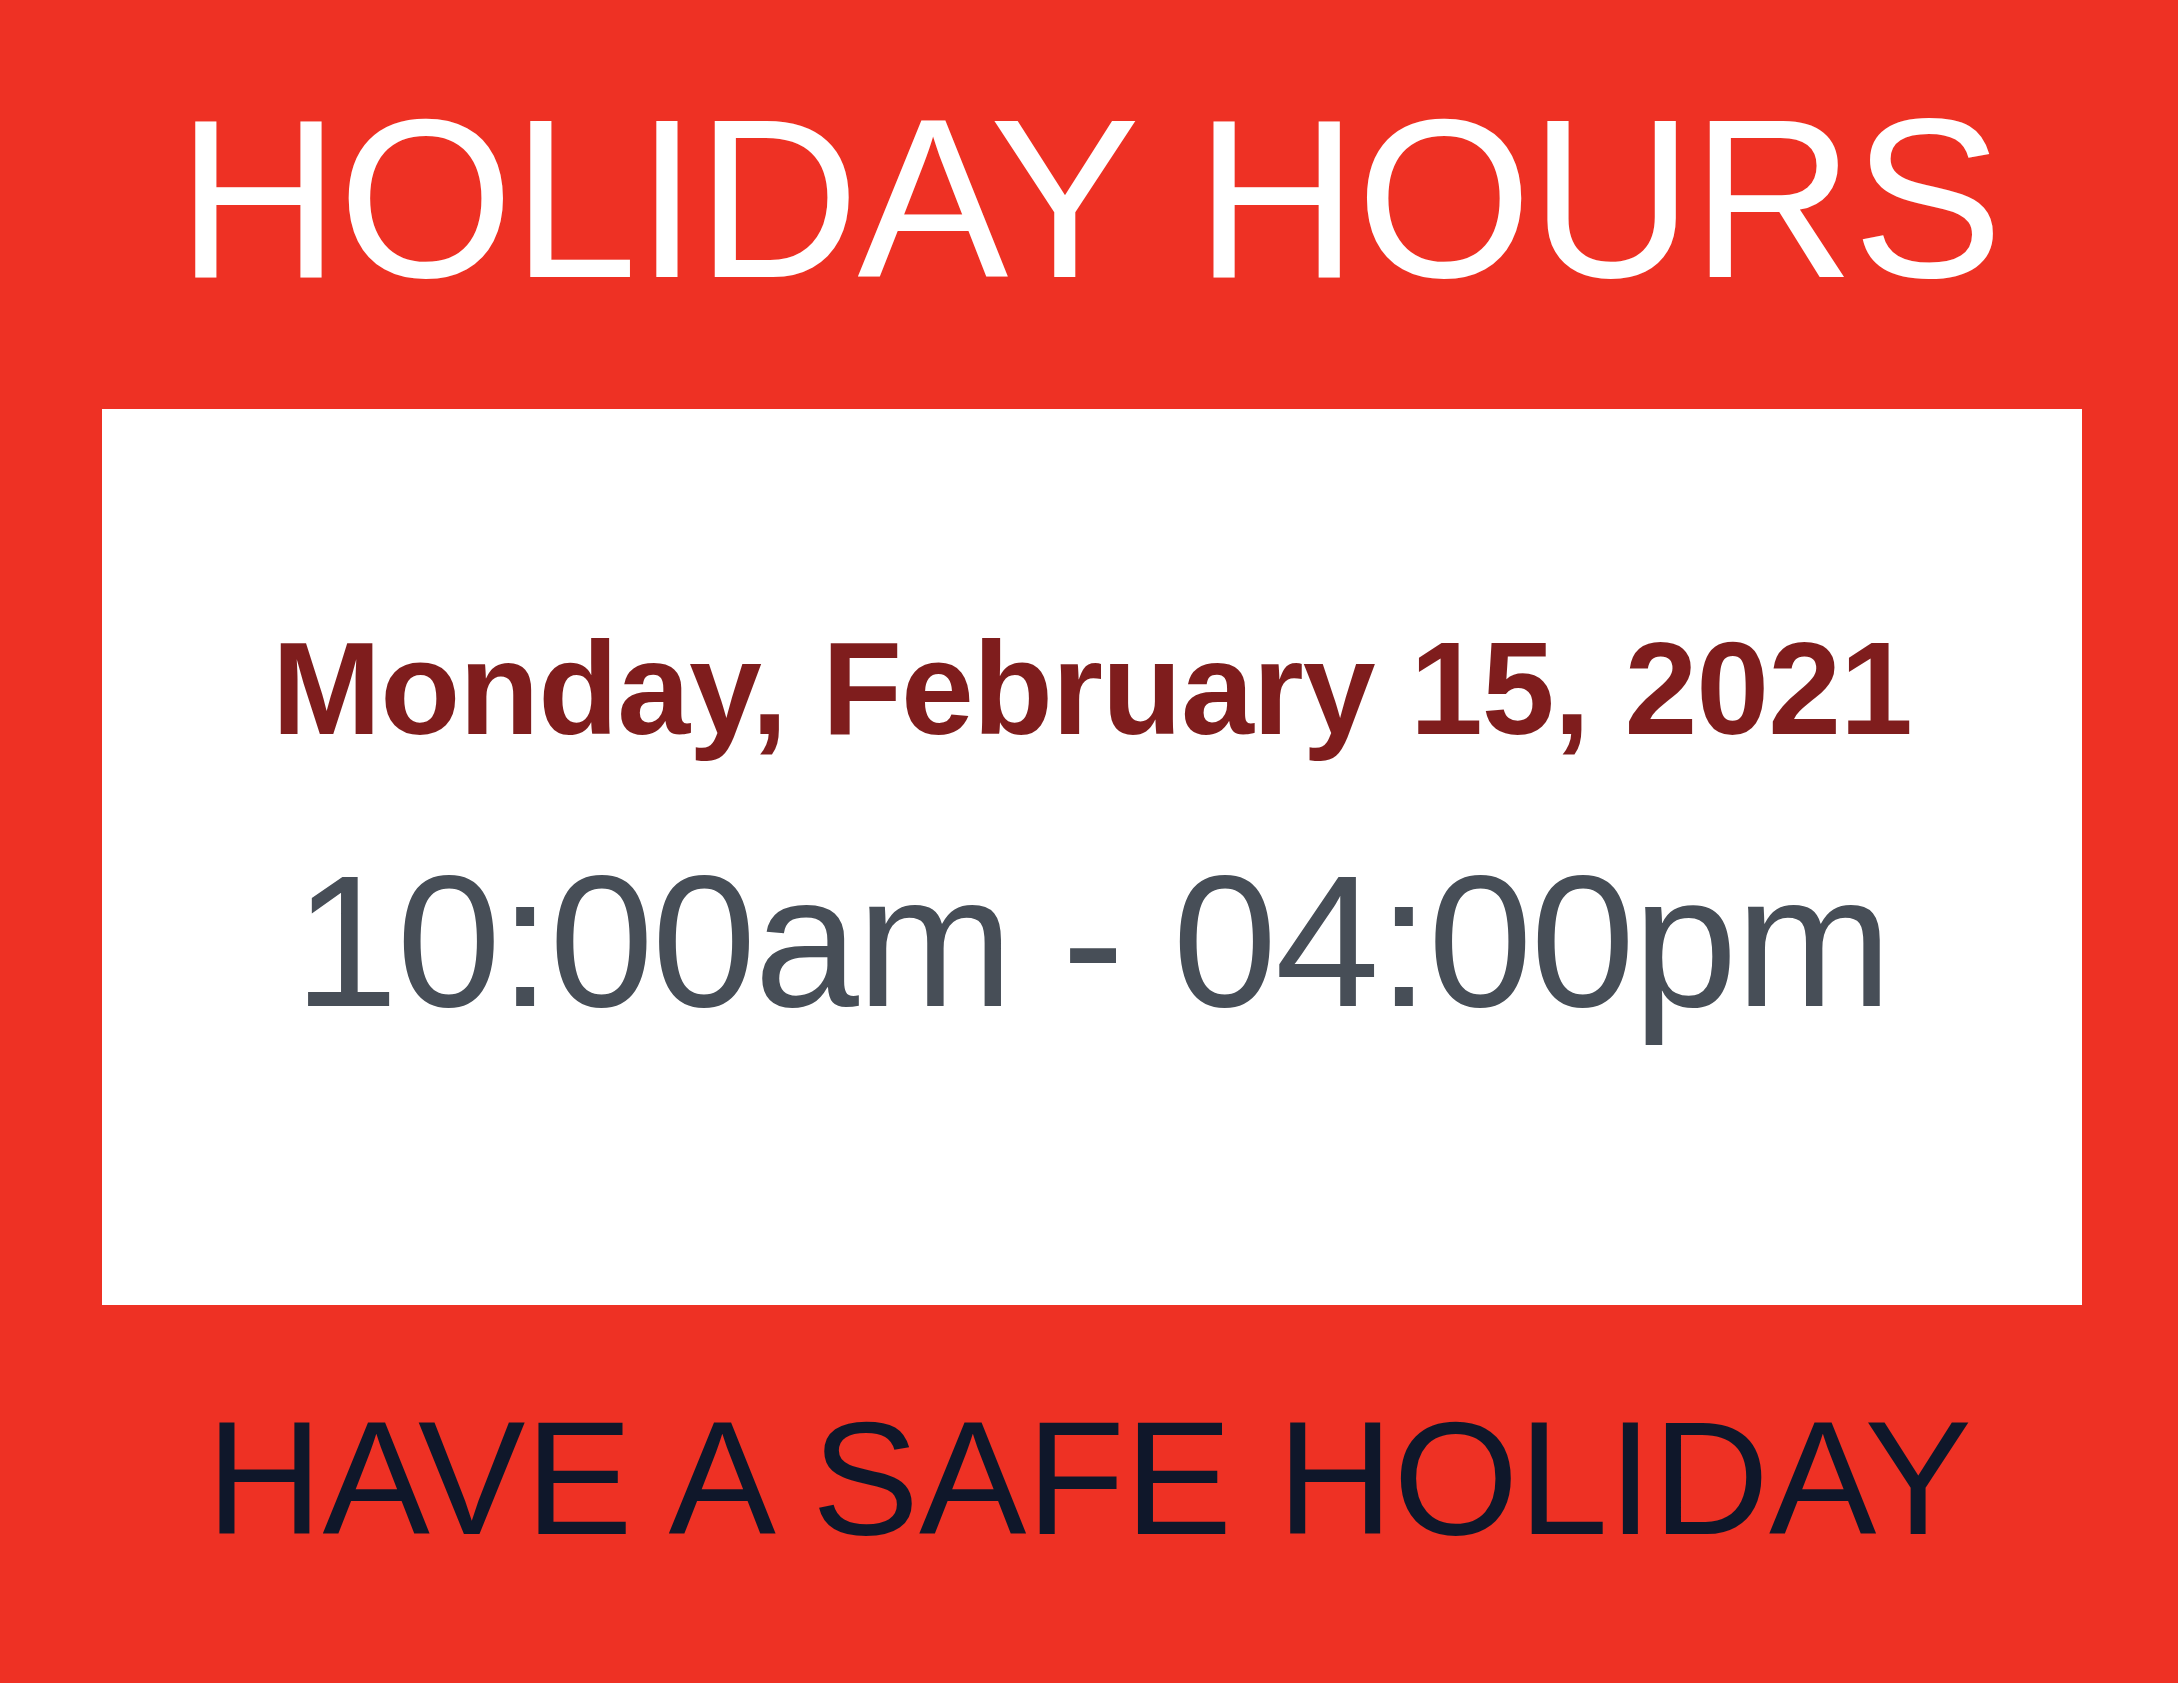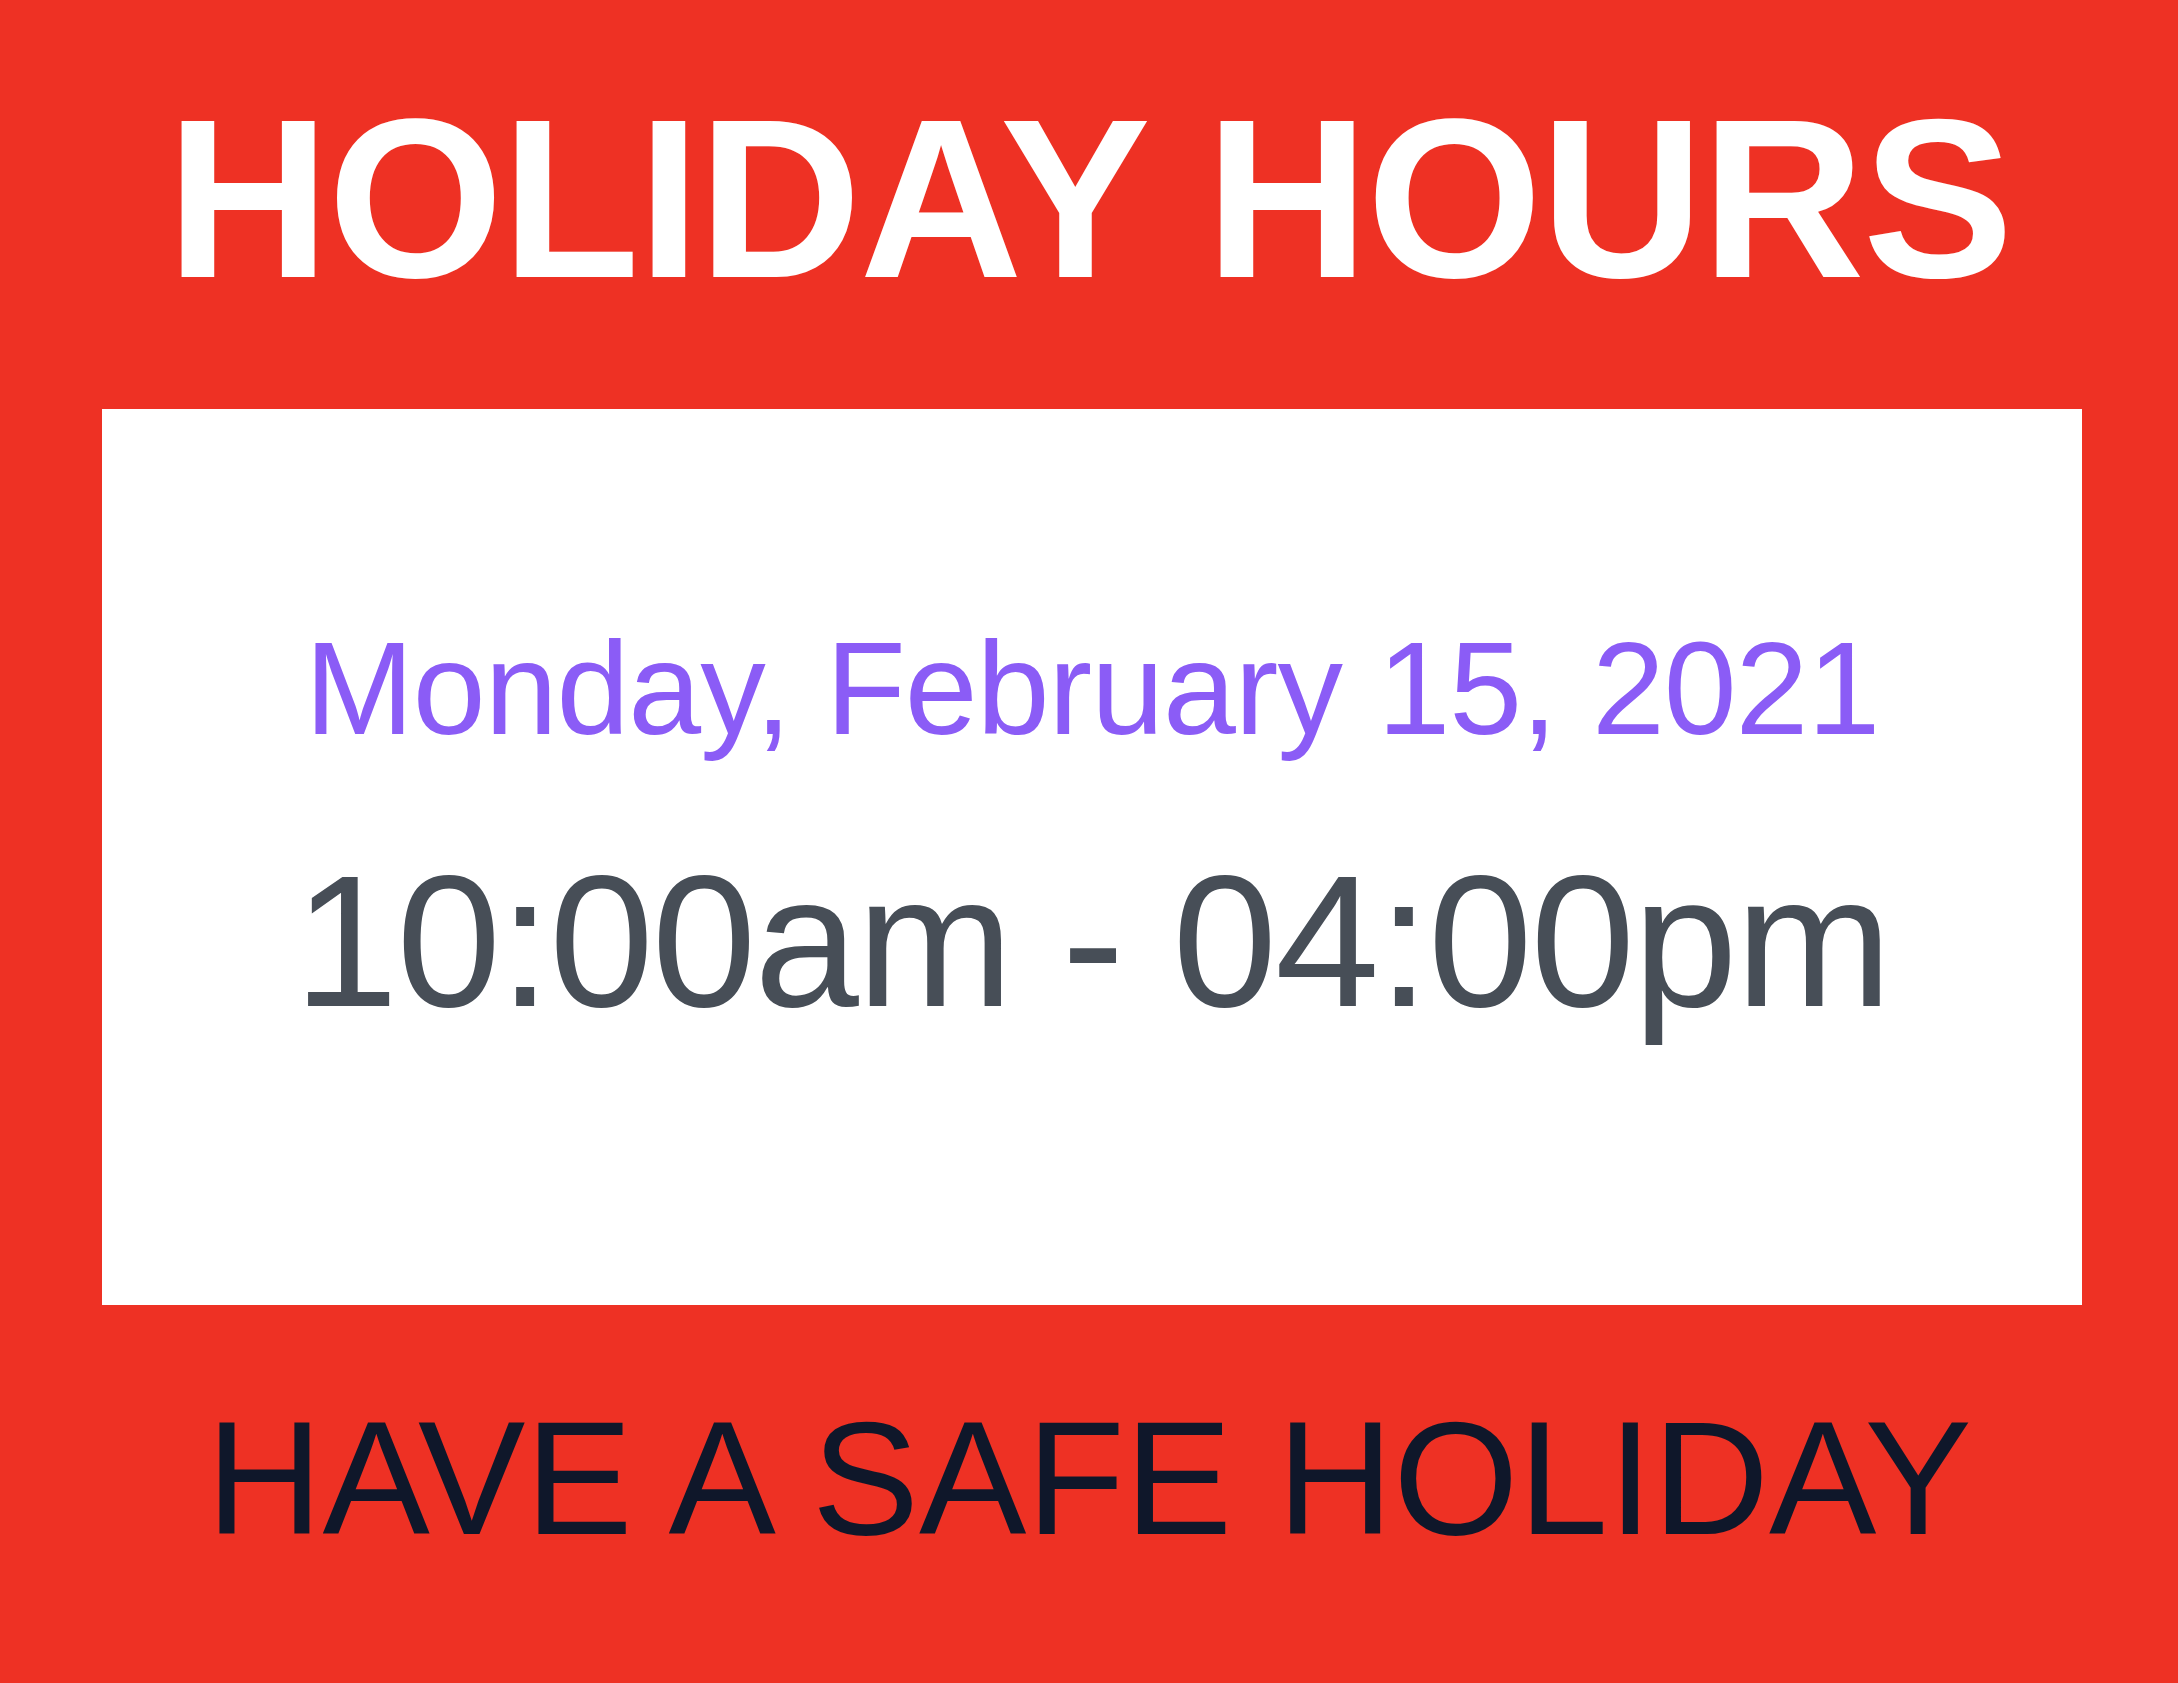--- a/index.html
+++ b/index.html
@@ -32,21 +32,21 @@
     width: 2178px;
     height: 409px;
     display: flex;
     align-items: center;
     justify-content: center;
   }
 
   #headline-text {
     color: #ffffff;
     font-family: "Liberation Sans", sans-serif;
-    font-weight: bold;
+    font-weight: normal;
     font-size: 226px;
     line-height: 1;
     letter-spacing: -2px;
     white-space: nowrap;
     transform: translateY(-6px);
   }
 
   
   #info-card {
     position: absolute;
@@ -68,23 +68,23 @@
     font-family: "Liberation Sans", sans-serif;
     font-weight: bold;
     font-size: 147px;
     line-height: 1;
     letter-spacing: 0px;
     white-space: nowrap;
     margin: 0;
   }
 
   #holiday-date {
-    color: #8b5cf6;
+    color: #7f1d1d;
     font-family: "Liberation Sans", sans-serif;
-    font-weight: normal;
+    font-weight: bold;
     font-size: 131px;
     line-height: 1;
     letter-spacing: -1px;
     white-space: nowrap;
     margin: 0;
     padding-top: 48px;
   }
 
   #holiday-time {
     color: #474e57;

